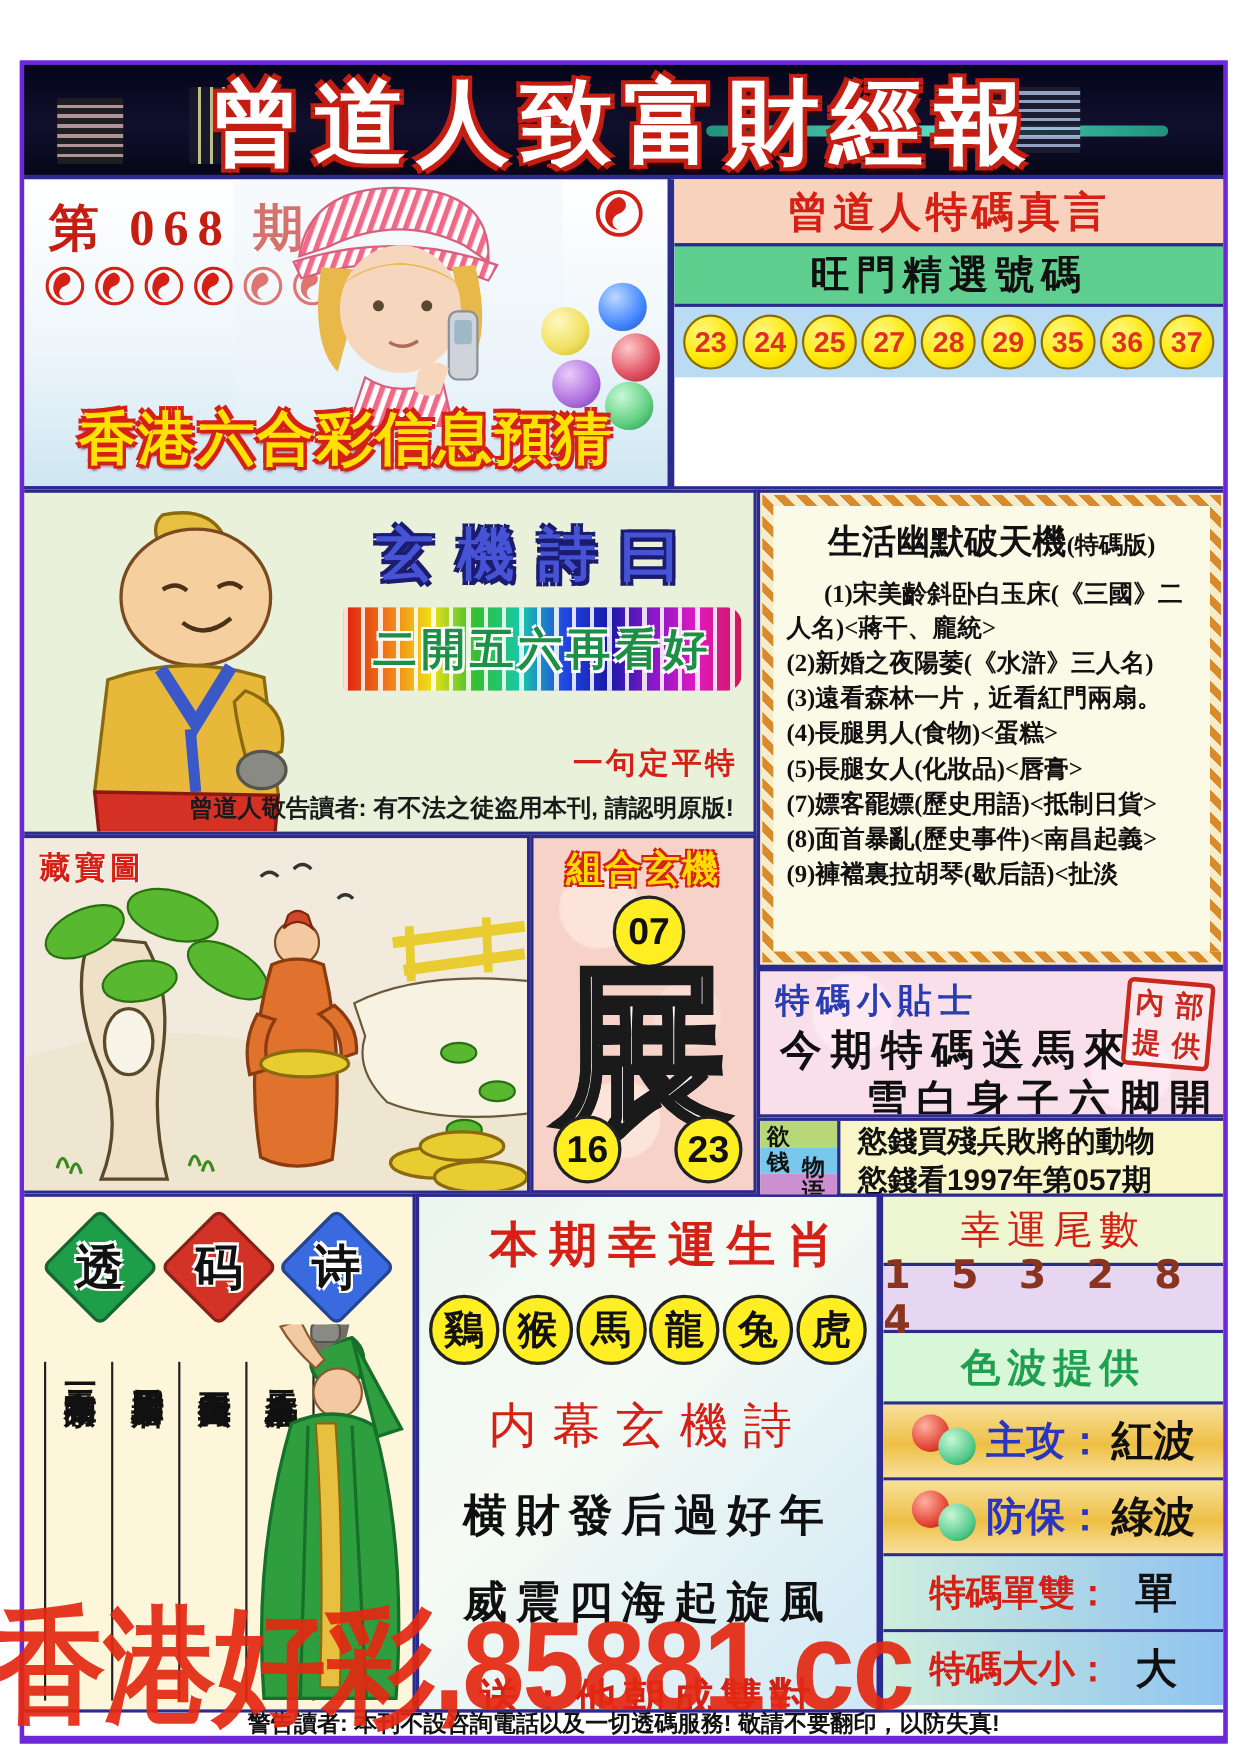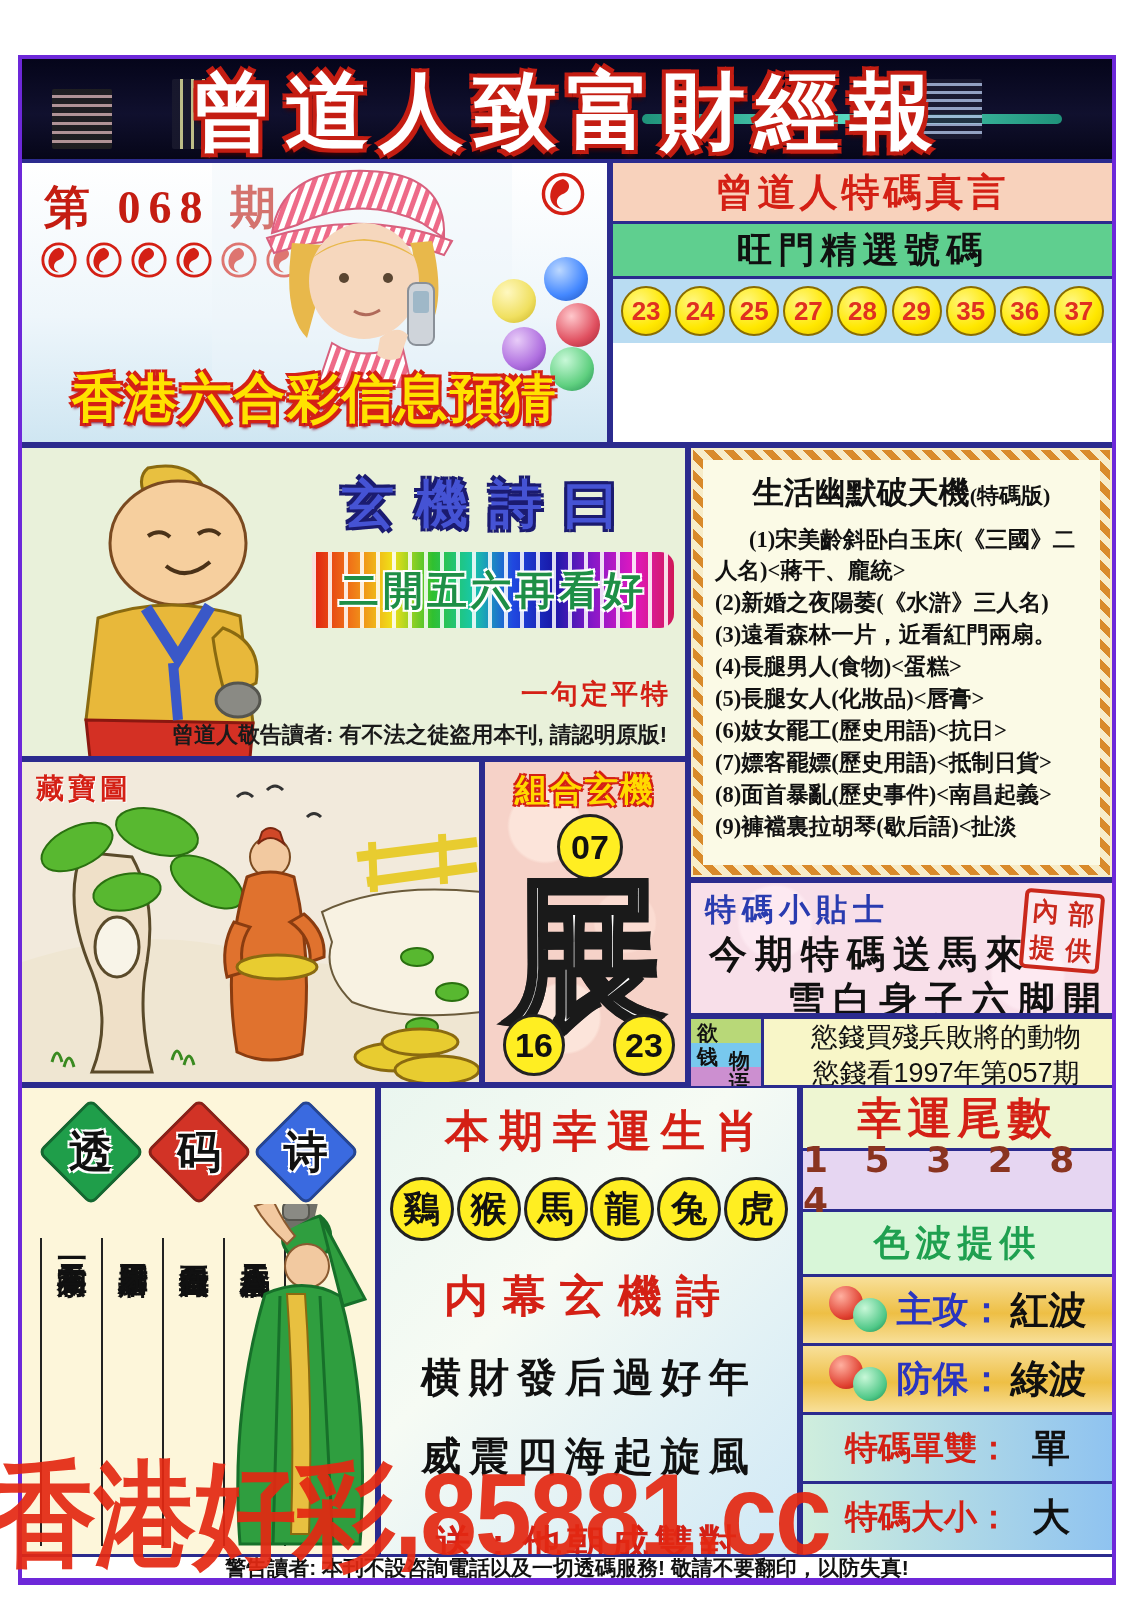--- a/index.html
+++ b/index.html
@@ -96,21 +96,21 @@
   #tipsLine2{left:96px;top:92px;}
 
   
   #wishPanel{left:666px;top:957px;width:424px;height:73px;border-right:none;background:#f8f6c8;display:flex;}
   #wishLabel{position:relative;width:70px;height:100%;border-right:3px solid #2b2b8e;flex:none;}
   #wishLabel .band1{position:absolute;left:0;top:0;width:100%;height:24px;background:#b8d878;}
   #wishLabel .band2{position:absolute;left:0;top:24px;width:100%;height:24px;background:#78c8ee;}
   #wishLabel .band3{position:absolute;left:0;top:48px;width:100%;height:25px;background:#cc8fd0;}
   #wishLabel span{position:absolute;font-size:21px;font-weight:bold;color:#111;font-family:"DejaVu Serif",serif;z-index:2;}
   #wishText{flex:1;display:flex;flex-direction:column;justify-content:space-evenly;padding-left:16px;
-            font-size:27px;font-weight:normal;color:#111;align-items:center;}
+            font-size:27px;font-weight:bold;color:#111;}
 
   
   #codePanel{left:0;top:1026px;width:356px;height:472px;border-left:none;background:#fdf6da;}
   #diamondRow{display:flex;justify-content:space-evenly;margin-top:26px;}
   .diamond{width:70px;height:70px;transform:rotate(45deg);border:3px solid rgba(0,0,0,.35);border-radius:8px;
            display:flex;align-items:center;justify-content:center;}
   .diamond span{transform:rotate(-45deg);font-size:44px;font-weight:bold;color:#111;font-family:"DejaVu Serif",serif;
                 text-shadow:-2px -2px 0 #fff,2px -2px 0 #fff,-2px 2px 0 #fff,2px 2px 0 #fff;}
   #d1{background:#1f9e4a;} #d2{background:#d23326;} #d3{background:#3a6ae0;}
   #vcols{position:absolute;left:18px;top:150px;height:310px;display:flex;flex-direction:row-reverse;}
@@ -118,28 +118,28 @@
         font-size:30px;font-weight:bold;color:#111;padding:4px 9px;border-right:2px solid #222;height:300px;}
   .vcol:last-child{border-left:2px solid #222;}
 
   
   #luckyPanel{left:356px;top:1026px;width:422px;height:472px;
               background:linear-gradient(135deg,#eaf6ef 0%,#f6fbf4 40%,#cfe8f6 100%);}
   #luckyTitle{margin-top:14px;text-align:center;font-size:44px;font-weight:bold;color:#d42015;letter-spacing:10px;padding-left:36px;}
   #zodiacRow{display:flex;justify-content:space-evenly;margin-top:16px;padding:0 6px;}
   .zball{width:58px;height:58px;border-radius:50%;background:#ffee22;border:3px solid #222;
          display:flex;align-items:center;justify-content:center;font-size:36px;font-weight:bold;color:#111;}
-  #innerTitle{margin-top:26px;text-align:center;font-size:44px;font-weight:bold;color:#d42015;letter-spacing:14px;}
+  #innerTitle{margin-top:26px;text-align:center;font-size:44px;font-weight:normal;color:#d42015;letter-spacing:14px;}
   .luckyPoem{margin-top:24px;text-align:center;font-size:40px;font-weight:bold;color:#101010;letter-spacing:8px;}
   #giftLine{margin-top:34px;text-align:center;font-size:38px;font-weight:bold;color:#d42015;letter-spacing:6px;}
 
   
   #rightCol{left:778px;top:1026px;width:312px;height:472px;border-right:none;background:#fff;display:flex;flex-direction:column;}
   .rrow{border-bottom:3px solid #2b2b8e;display:flex;align-items:center;justify-content:center;}
-  #tailTitle{height:60px;background:#eef6d2;font-size:44px;font-weight:bold;color:#d42015;letter-spacing:6px;}
+  #tailTitle{height:60px;background:#eef6d2;font-size:36px;font-weight:normal;color:#d42015;letter-spacing:6px;}
   #tailNums{height:58px;background:#e6d6f2;font-size:36px;font-weight:bold;color:#8a3420;letter-spacing:12px;font-family:"DejaVu Sans",sans-serif;}
   #waveTitle{height:62px;background:#d8f6d8;font-size:36px;font-weight:bold;color:#1fa050;letter-spacing:6px;}
   .goldRow{height:66px;background:linear-gradient(180deg,#f8e09a,#eebf45 55%,#f8e09a);}
   .blueRow{height:66px;background:linear-gradient(90deg,#cfeedd,#8fc3f0);gap:16px;}
   .blueRow:last-child{border-bottom:none;}
   .rowLabelBlue{font-size:36px;font-weight:bold;color:#2a35c0;}
   .rowLabelRed{font-size:33px;font-weight:bold;color:#d42015;}
   .rowValue{font-size:38px;font-weight:bold;color:#101010;margin-left:6px;}
   .sphere{width:34px;height:34px;border-radius:50%;display:inline-block;flex:none;}
   .sphereRed{background:radial-gradient(circle at 35% 30%,#ffb0a0,#e04030 65%,#a01808);margin-right:-10px;margin-top:-14px;}
@@ -303,21 +303,20 @@
       <div id="humorBorder">
         <div id="humorTitle">
           <span>生活幽默破天機</span><span class="suffix">(特碼版)</span>
         </div>
         <div id="humorList">
           <div style="text-indent:34px;">(1)宋美齡斜卧白玉床(《三國》二人名)&lt;蔣干、龐統&gt;</div>
           <div>(2)新婚之夜陽萎(《水滸》三人名)</div>
           <div>(3)遠看森林一片，近看紅門兩扇。</div>
           <div>(4)長腿男人(食物)&lt;蛋糕&gt;</div>
           <div>(5)長腿女人(化妝品)&lt;唇膏&gt;</div>
-          <div>(6)妓女罷工(歷史用語)&lt;抗日&gt;</div>
           <div>(7)嫖客罷嫖(歷史用語)&lt;抵制日貨&gt;</div>
           <div>(8)面首暴亂(歷史事件)&lt;南昌起義&gt;</div>
           <div>(9)褲襠裏拉胡琴(歇后語)&lt;扯淡</div>
         </div>
       </div>
     </div>
 
     <div id="treasurePanel" class="panel">
       <div id="treasureTitle">藏寶圖</div>
       <div style="position:absolute;inset:0;">

